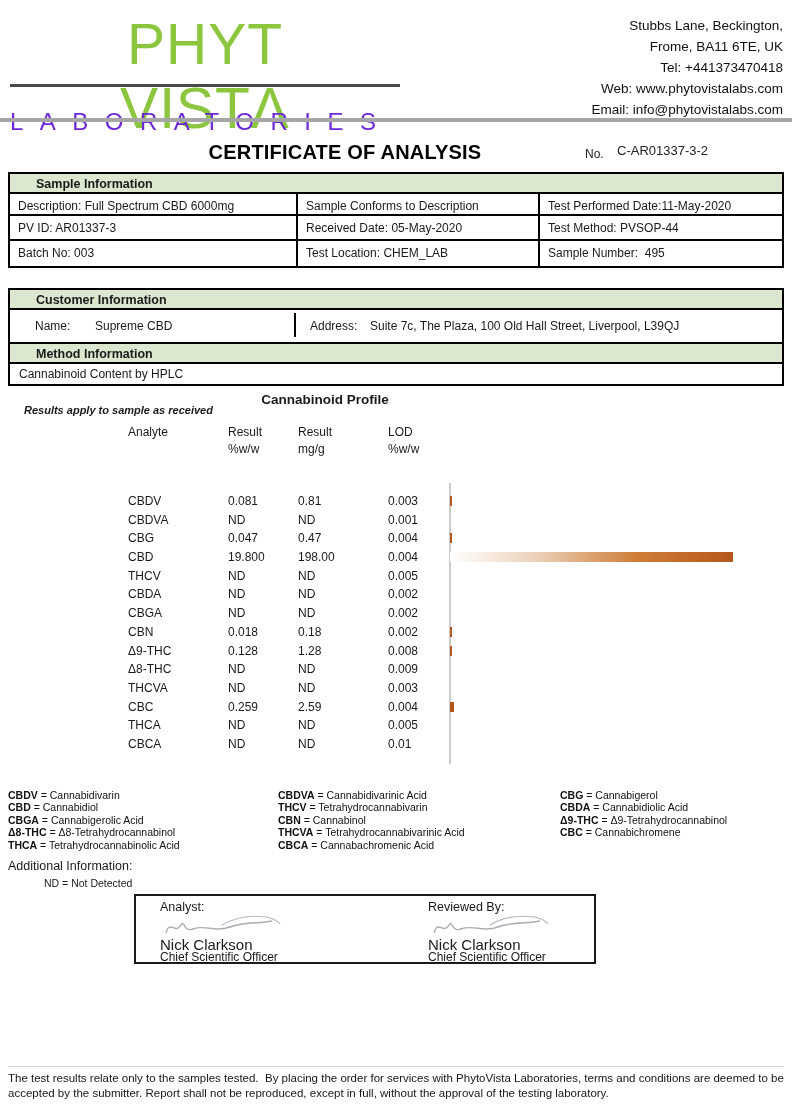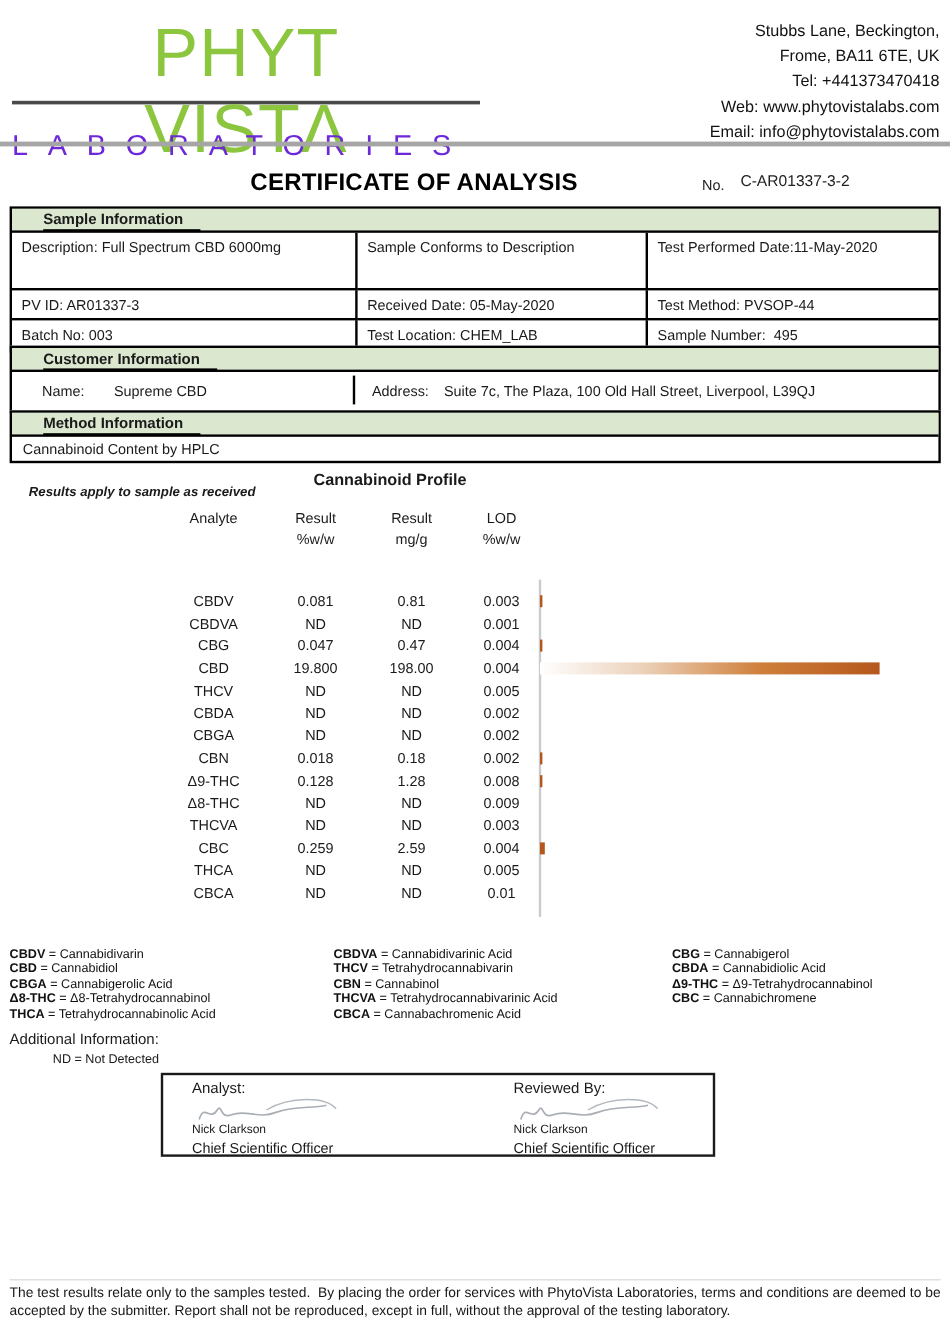--- a/index.html
+++ b/index.html
@@ -32,37 +32,37 @@
   .section{left:8px;width:776px;border:2px solid #000;box-sizing:border-box;background:#fff;}
   .greenbar{height:18px;background:#dbe7cf;}
   .greenbar .h{display:inline-block;margin-left:26px;font-size:12.5px;font-weight:bold;
     line-height:16px;border-bottom:2px solid #000;padding:0 14px 0 0;}
   #sample-section{top:172px;}
   .s-grid{display:grid;grid-template-columns:288px 242px 1fr;border-top:2px solid #000;}
   .s-grid .c{font-size:12px;line-height:15px;padding:5px 8px 0 8px;box-sizing:border-box;
     border-right:2px solid #000;border-bottom:2px solid #000;}
   .s-grid .c.last{border-right:none;}
   .s-grid .c.bot{border-bottom:none;}
-  .r1{height:48px;} .r2{height:25px;} .r3{height:25px;}
+  .r1{height:22px;} .r2{height:25px;} .r3{height:25px;}
 
   #customer-section{top:288px;}
   .cust-row{height:32px;position:relative;border-top:2px solid #000;font-size:12px;}
   .cust-name-label{position:absolute;left:25px;top:9px;}
   .cust-name{position:absolute;left:85px;top:9px;}
   .cust-divider{position:absolute;left:284px;top:3px;width:2px;height:24px;background:#000;}
   .cust-addr-label{position:absolute;left:300px;top:9px;}
   .cust-addr{position:absolute;left:360px;top:9px;}
 
   #method-section{top:342px;}
   .meth-row{height:22px;border-top:2px solid #000;font-size:12px;padding:3px 0 12px 9px;box-sizing:border-box;}
 
   
   .prof-note{left:24px;top:404px;font-size:11px;font-weight:bold;font-style:italic;}
   .prof-title{left:0;top:392px;width:650px;text-align:center;font-size:13.5px;font-weight:bold;}
-  .p-grid{display:grid;grid-template-columns:100px 70px 90px 60px;text-align:center;}
+  .p-grid{display:grid;grid-template-columns:100px 70px 90px 60px;}
   .p-head{left:128px;top:424px;width:320px;font-size:12px;line-height:17px;}
   .p-rows{left:128px;top:492px;width:320px;font-size:12px;}
   .p-row{height:18.7px;align-items:center;}
   .p-row div{line-height:18.7px;}
 
   .chart-axis{left:449px;top:483px;width:2px;height:281px;background:#cbcbcb;}
   .chart{left:450px;top:492px;width:292px;height:264px;}
   .bar{position:absolute;background:#b5571d;}
   .bar.grad{background:linear-gradient(90deg,#ffffff 0%,#ecd2bb 30%,#cf7f3a 65%,#b5571d 100%);}
 
@@ -74,21 +74,21 @@
   .add-head{left:8px;top:859px;font-size:12.5px;font-weight:normal;}
   .nd-note{left:8px;top:877px;font-size:10.5px;padding-left:36px;}
 
   
   .sigbox{left:134px;top:894px;width:462px;height:70px;border:2px solid #1a1a1a;
     box-sizing:border-box;overflow:hidden;}
   .sigcol{position:absolute;top:0;width:220px;height:100%;}
   .sigcol.c1{left:24px;} .sigcol.c2{left:292px;}
   .sig-label{position:absolute;top:4px;font-size:12.5px;}
   .sig-svg{position:absolute;top:16px;left:0;}
-  .sig-name{position:absolute;top:40px;font-size:10px;}
+  .sig-name{position:absolute;top:40px;font-size:15px;}
   .sig-title{position:absolute;top:54px;font-size:12px;}
 
   
   .foot-rule{left:8px;top:1066px;width:776px;height:1px;background:#d8d8d8;}
   .footer{left:8px;top:1071px;width:778px;font-size:11.5px;line-height:15px;color:#161616;}
 </style>
 </head>
 <body>
 
 <div class="abs logo">

